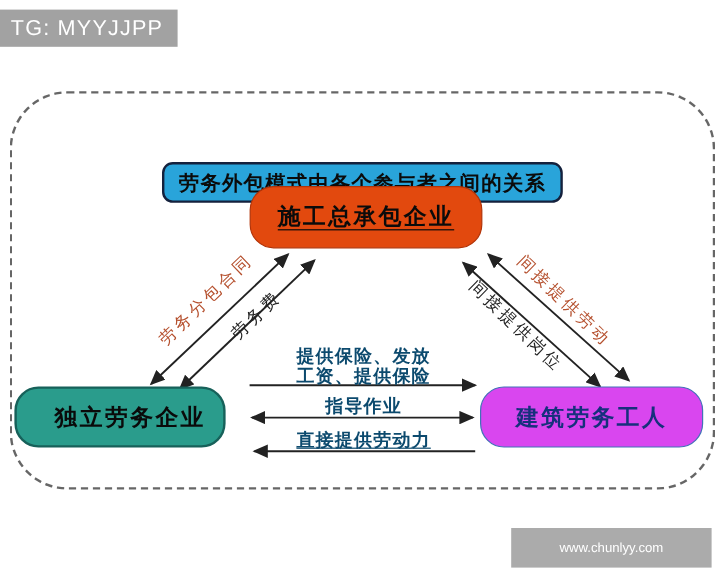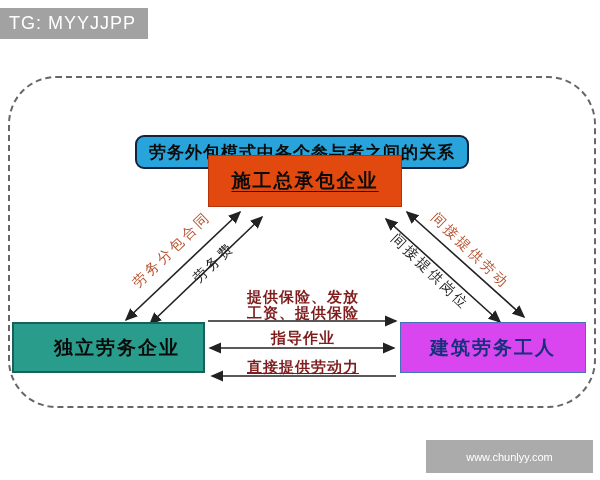--- a/index.html
+++ b/index.html
@@ -29,30 +29,30 @@
     left:135px;top:99px;width:334px;height:34px;
     background:#29a4da;border:2px solid #14213d;border-radius:9px;
     display:flex;align-items:center;justify-content:center;
     font-size:17px;font-weight:bold;color:#0b0b0b;
     box-sizing:border-box;letter-spacing:1px;margin-top:36px;
   }
 
   
   .node{
     display:flex;align-items:center;justify-content:center;
-    font-weight:bold;box-sizing:border-box;letter-spacing:2px;
+    font-weight:bold;box-sizing:border-box;letter-spacing:2px;border-radius:20px;
   }
   .node-contractor{
     left:208px;top:155px;width:194px;height:52px;
     background:#e2490e;border:1px solid #b23408;
     font-size:19px;color:#0b0b0b;
   }
   .node-contractor .lbl{text-decoration:underline;text-underline-offset:4px;}
   .node-labor{
-    left:12px;top:322px;width:193px;height:51px;
+    left:12px;top:322px;width:176px;height:51px;
     background:#2a9c8c;border:2px solid #17615a;
     font-size:19px;color:#0a0a0a;padding-left:17px;
   }
   .node-workers{
     left:400px;top:322px;width:186px;height:51px;
     background:#d946ef;border:1px solid #4272b8;
     font-size:19px;color:#16307c;
   }
 
   
@@ -62,21 +62,21 @@
   .diag{
     font-size:14px;letter-spacing:3px;white-space:nowrap;color:#222;
   }
   .diag.red{color:#b5502e;}
   .rotL{transform:translate(-50%,-50%) rotate(-44deg);}
   .rotR{transform:translate(-50%,-50%) rotate(44deg);}
 
   
   .h-label{
     left:208px;width:190px;text-align:center;
-    font-size:15px;font-weight:bold;color:#7f1d1d;
+    font-size:15px;font-weight:bold;color:#0c4a6e;
     white-space:nowrap;letter-spacing:1px;
   }
 
   
   .watermark{
     left:426px;top:440px;width:167px;height:33px;
     background:#ababab;color:#ffffff;font-size:11px;
     display:flex;align-items:center;justify-content:center;
   }
 </style>

